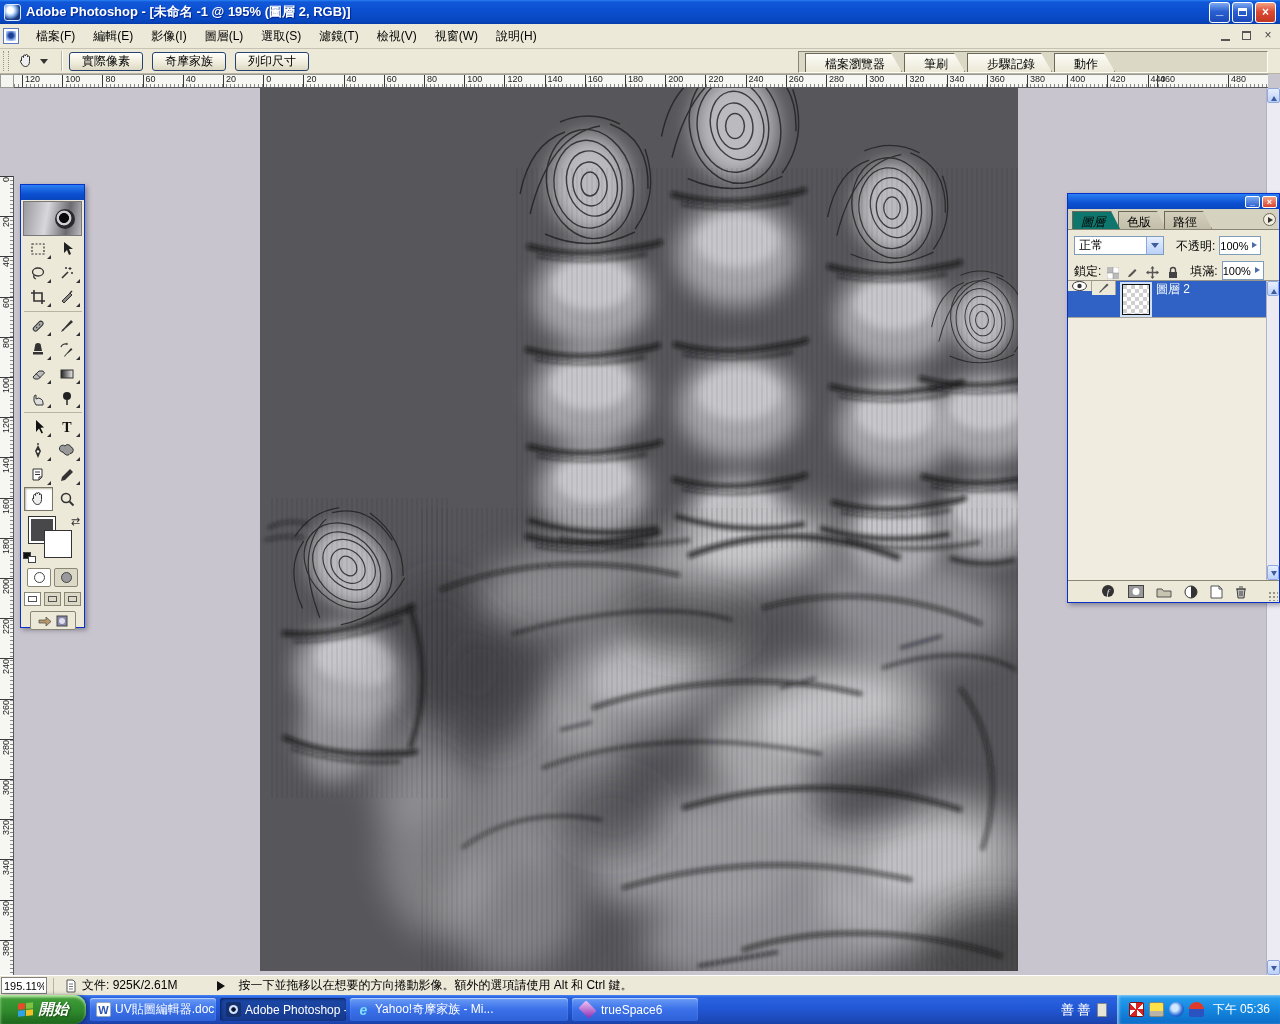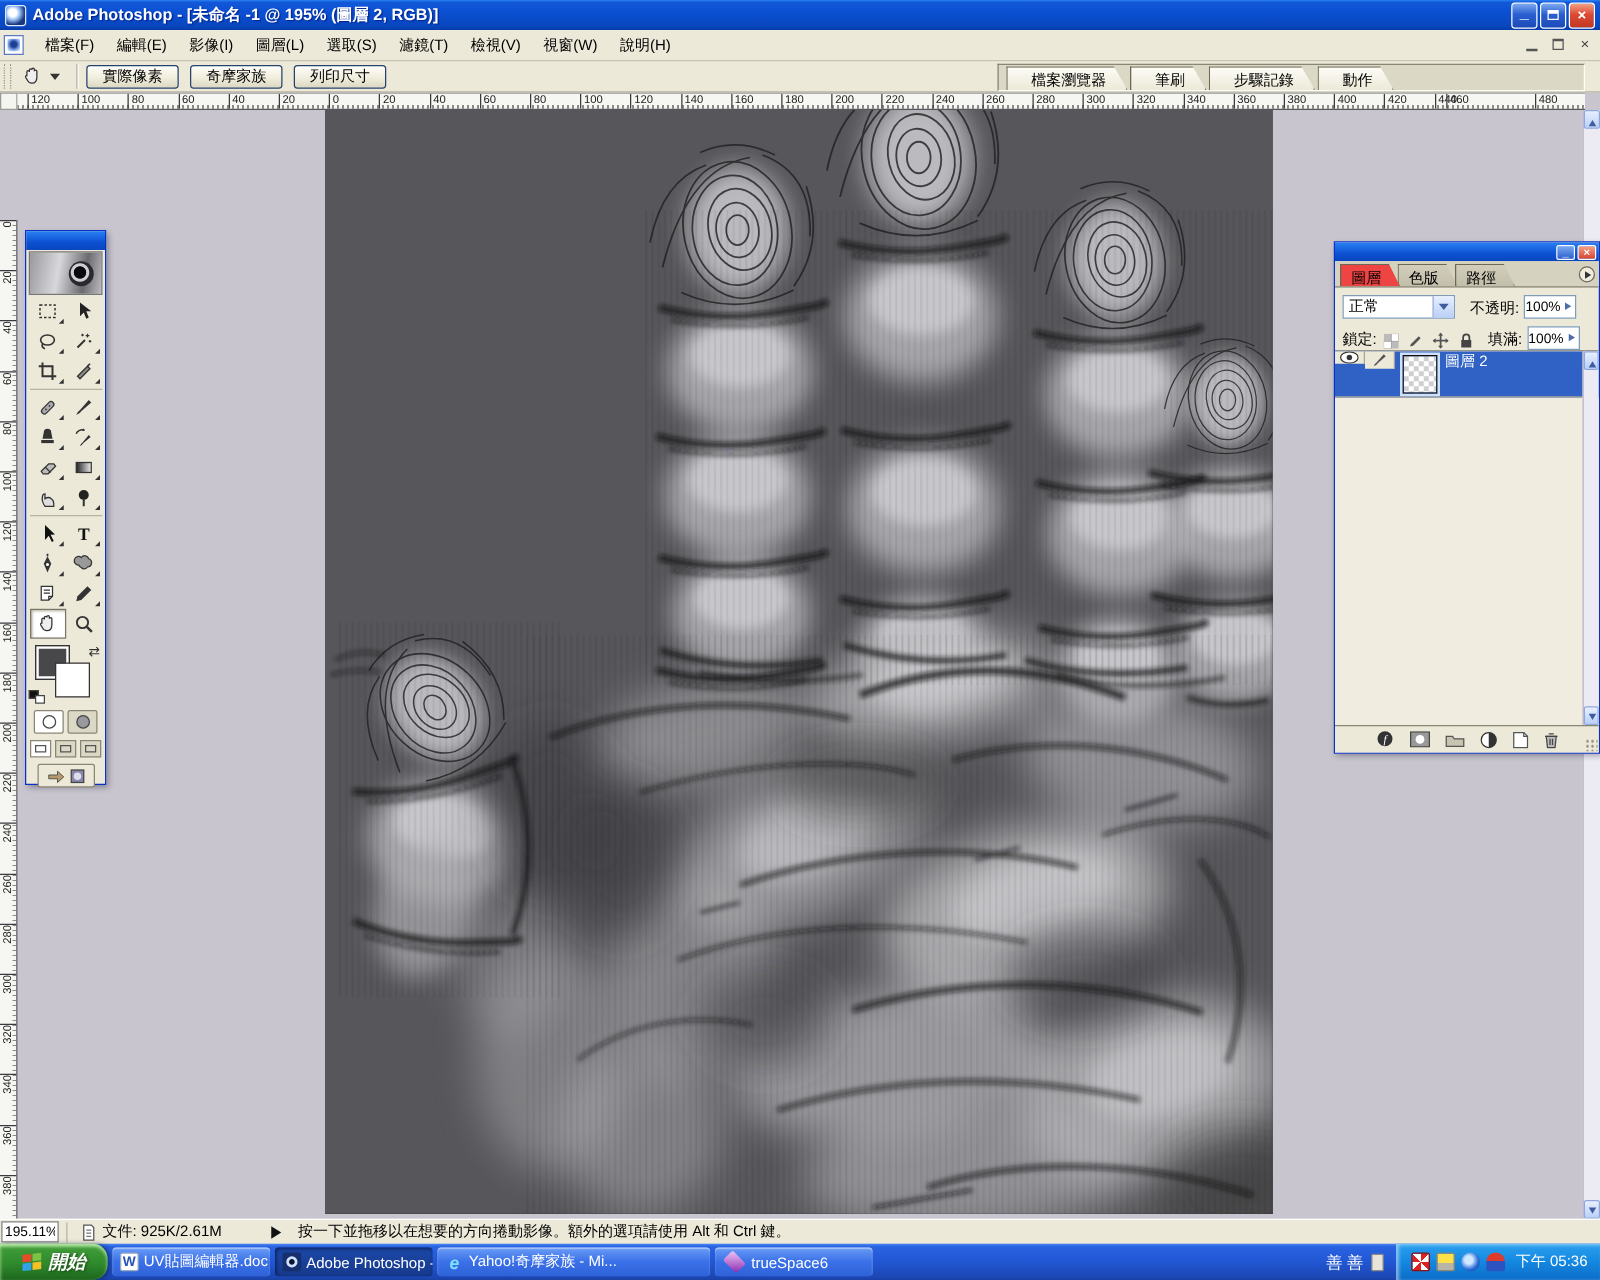--- a/index.html
+++ b/index.html
@@ -111,21 +111,21 @@
   .smbtn { width:17px; height:14px; border:1px solid #8a8675; background:#dcd8c6; }
   .smbtn.on { background:#fff; }
   .smbtn i { display:block; margin:3px auto; width:9px; height:6px; border:1px solid #555; }
   .irbtn { width:46px; height:19px; border:1px solid #8a8675; border-radius:2px; background:#ece9d8; display:flex; align-items:center; justify-content:center; gap:2px; }
 
   
   .layers { left:1067px; top:105px; width:213px; height:410px; display:flex; flex-direction:column; }
   .pal-tabs { height:21px; display:flex; align-items:flex-end; padding-left:4px; background:#d6d2c0; border-bottom:1px solid #8a8675; position:relative; }
   .ptab { height:18px; padding:2px 14px 0 8px; font-size:12px; border:1px solid #6c6858; border-bottom:none;
     background:linear-gradient(180deg,#d2cebb,#c2beaa); clip-path:polygon(0 100%,0 0,calc(100% - 9px) 0,100% 100%); margin-right:-2px; }
-  .ptab.active { background:#ef4444; position:relative; z-index:2; }
+  .ptab.active { background:#0f766e; position:relative; z-index:2;font-style:italic; }
   .pal-menu-btn { position:absolute; right:3px; top:4px; width:13px; height:13px; border-radius:50%; background:#f0edde; border:1px solid #6c6858; }
   .pal-menu-btn i { position:absolute; left:4px; top:3px; border:3px solid transparent; border-left:5px solid #333; }
   .ctlrow { height:25px; display:flex; align-items:flex-end; padding:0 6px; gap:4px; }
   .dropdown { width:90px; height:19px; background:#fff; border:1px solid #7f9db9; display:flex; align-items:center; }
   .dropdown span { flex:1; padding-left:4px; }
   .dropdown .db { width:17px; height:17px; background:linear-gradient(180deg,#e8effe,#bad0f8); border-left:1px solid #8ea7dc; position:relative; }
   .dropdown .db i { position:absolute; left:4px; top:6px; border:4px solid transparent; border-top:5px solid #3e5c9e; }
   .numfield { width:42px; height:19px; background:#fff; border:1px solid #7f9db9; display:flex; align-items:center; }
   .numfield span { flex:1; text-align:right; padding-right:2px; font-size:11px; }
   .numfield .sp { width:11px; height:17px; position:relative; }

